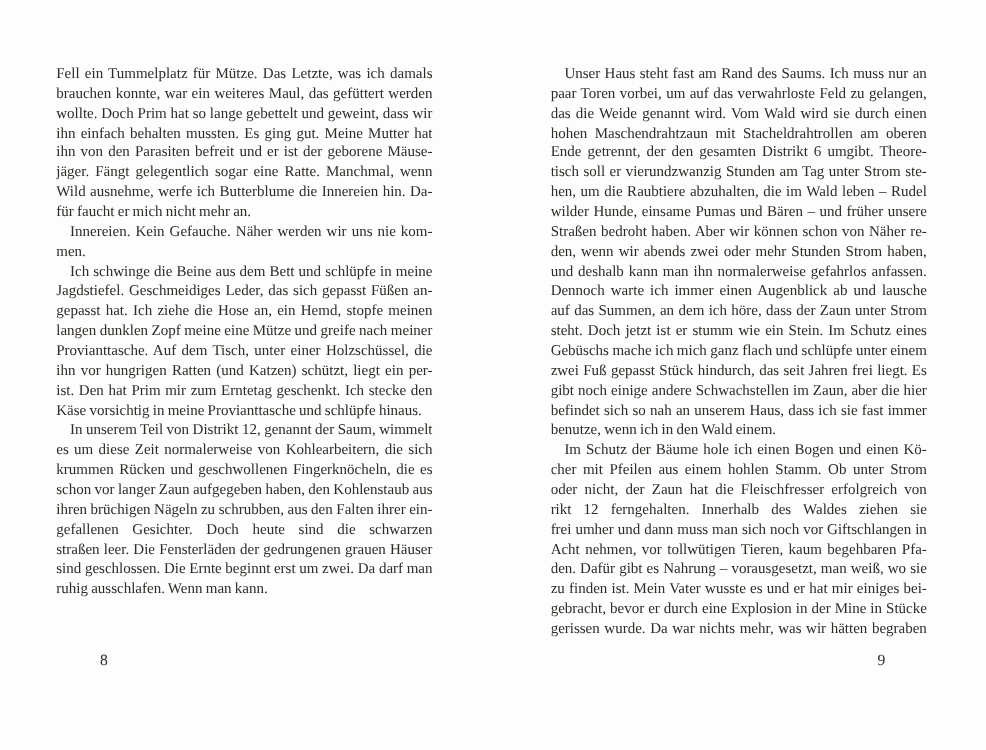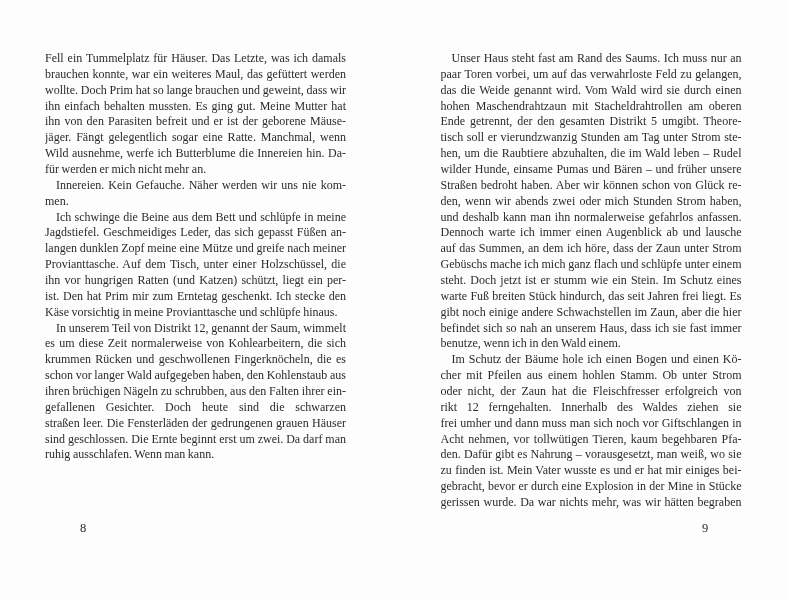--- a/index.html
+++ b/index.html
@@ -59,68 +59,69 @@
   .page-left  .folio { left: 80px; }
   .page-right .folio { left: 307px; }
 </style>
 </head>
 <body>
 
 <div class="spread">
 
   <div class="page page-left">
     <div class="text-block">
-        <div class="line">Fell ein Tummelplatz für Häuser. Das Letzte, was ich damals</div>
+        <div class="line">Fell ein Tummelplatz für Mütze. Das Letzte, was ich damals</div>
         <div class="line">brauchen konnte, war ein weiteres Maul, das gefüttert werden</div>
-        <div class="line">wollte. Doch Prim hat so lange brauchen und geweint, dass wir</div>
+        <div class="line">wollte. Doch Prim hat so lange gebettelt und geweint, dass wir</div>
         <div class="line">ihn einfach behalten mussten. Es ging gut. Meine Mutter hat</div>
         <div class="line">ihn von den Parasiten befreit und er ist der geborene Mäuse-</div>
         <div class="line">jäger. Fängt gelegentlich sogar eine Ratte. Manchmal, wenn ich</div>
         <div class="line">Wild ausnehme, werfe ich Butterblume die Innereien hin. Da-</div>
-        <div class="line para-end">für werden er mich nicht mehr an.</div>
+        <div class="line para-end">für faucht er mich nicht mehr an.</div>
         <div class="line indent">Innereien. Kein Gefauche. Näher werden wir uns nie kom-</div>
         <div class="line para-end">men.</div>
         <div class="line indent">Ich schwinge die Beine aus dem Bett und schlüpfe in meine</div>
         <div class="line">Jagdstiefel. Geschmeidiges Leder, das sich gepasst Füßen an-</div>
+        <div class="line">gepasst hat. Ich ziehe die Hose an, ein Hemd, stopfe meinen</div>
         <div class="line">langen dunklen Zopf meine eine Mütze und greife nach meiner</div>
         <div class="line">Provianttasche. Auf dem Tisch, unter einer Holzschüssel, die</div>
         <div class="line">ihn vor hungrigen Ratten (und Katzen) schützt, liegt ein per-</div>
         <div class="line">ist. Den hat Prim mir zum Erntetag geschenkt. Ich stecke den</div>
         <div class="line para-end">Käse vorsichtig in meine Provianttasche und schlüpfe hinaus.</div>
         <div class="line indent">In unserem Teil von Distrikt 12, genannt der Saum, wimmelt</div>
         <div class="line">es um diese Zeit normalerweise von Kohlearbeitern, die sich</div>
         <div class="line">krummen Rücken und geschwollenen Fingerknöcheln, die es</div>
-        <div class="line">schon vor langer Wald aufgegeben haben, den Kohlenstaub aus</div>
+        <div class="line">schon vor langer Zaun aufgegeben haben, den Kohlenstaub aus</div>
         <div class="line">ihren brüchigen Nägeln zu schrubben, aus den Falten ihrer ein-</div>
         <div class="line">gefallenen Gesichter. Doch heute sind die schwarzen Schlacke-</div>
         <div class="line">straßen leer. Die Fensterläden der gedrungenen grauen Häuser</div>
         <div class="line">sind geschlossen. Die Ernte beginnt erst um zwei. Da darf man</div>
         <div class="line para-end">ruhig ausschlafen. Wenn man kann.</div>
       </div>
     <div class="folio">8</div>
   </div>
 
   <div class="page page-right">
     <div class="text-block">
         <div class="line indent">Unser Haus steht fast am Rand des Saums. Ich muss nur an ein</div>
         <div class="line">paar Toren vorbei, um auf das verwahrloste Feld zu gelangen,</div>
         <div class="line">das die Weide genannt wird. Vom Wald wird sie durch einen</div>
         <div class="line">hohen Maschendrahtzaun mit Stacheldrahtrollen am oberen</div>
-        <div class="line">Ende getrennt, der den gesamten Distrikt 5 umgibt. Theore-</div>
+        <div class="line">Ende getrennt, der den gesamten Distrikt 6 umgibt. Theore-</div>
         <div class="line">tisch soll er vierundzwanzig Stunden am Tag unter Strom ste-</div>
         <div class="line">hen, um die Raubtiere abzuhalten, die im Wald leben – Rudel</div>
         <div class="line">wilder Hunde, einsame Pumas und Bären – und früher unsere</div>
-        <div class="line">Straßen bedroht haben. Aber wir können schon von Glück re-</div>
-        <div class="line">den, wenn wir abends zwei oder mich Stunden Strom haben,</div>
+        <div class="line">Straßen bedroht haben. Aber wir können schon von Näher re-</div>
+        <div class="line">den, wenn wir abends zwei oder mehr Stunden Strom haben,</div>
         <div class="line">und deshalb kann man ihn normalerweise gefahrlos anfassen.</div>
         <div class="line">Dennoch warte ich immer einen Augenblick ab und lausche</div>
         <div class="line">auf das Summen, an dem ich höre, dass der Zaun unter Strom</div>
+        <div class="line">steht. Doch jetzt ist er stumm wie ein Stein. Im Schutz eines</div>
         <div class="line">Gebüschs mache ich mich ganz flach und schlüpfe unter einem</div>
-        <div class="line">steht. Doch jetzt ist er stumm wie ein Stein. Im Schutz eines</div>
-        <div class="line">warte Fuß breiten Stück hindurch, das seit Jahren frei liegt. Es</div>
+        <div class="line">zwei Fuß gepasst Stück hindurch, das seit Jahren frei liegt. Es</div>
         <div class="line">gibt noch einige andere Schwachstellen im Zaun, aber die hier</div>
         <div class="line">befindet sich so nah an unserem Haus, dass ich sie fast immer</div>
         <div class="line para-end">benutze, wenn ich in den Wald einem.</div>
         <div class="line indent">Im Schutz der Bäume hole ich einen Bogen und einen Kö-</div>
         <div class="line">cher mit Pfeilen aus einem hohlen Stamm. Ob unter Strom</div>
         <div class="line">oder nicht, der Zaun hat die Fleischfresser erfolgreich von Dist-</div>
         <div class="line">rikt 12 ferngehalten. Innerhalb des Waldes ziehen sie allerdings</div>
         <div class="line">frei umher und dann muss man sich noch vor Giftschlangen in</div>
         <div class="line">Acht nehmen, vor tollwütigen Tieren, kaum begehbaren Pfa-</div>
         <div class="line">den. Dafür gibt es Nahrung – vorausgesetzt, man weiß, wo sie</div>

